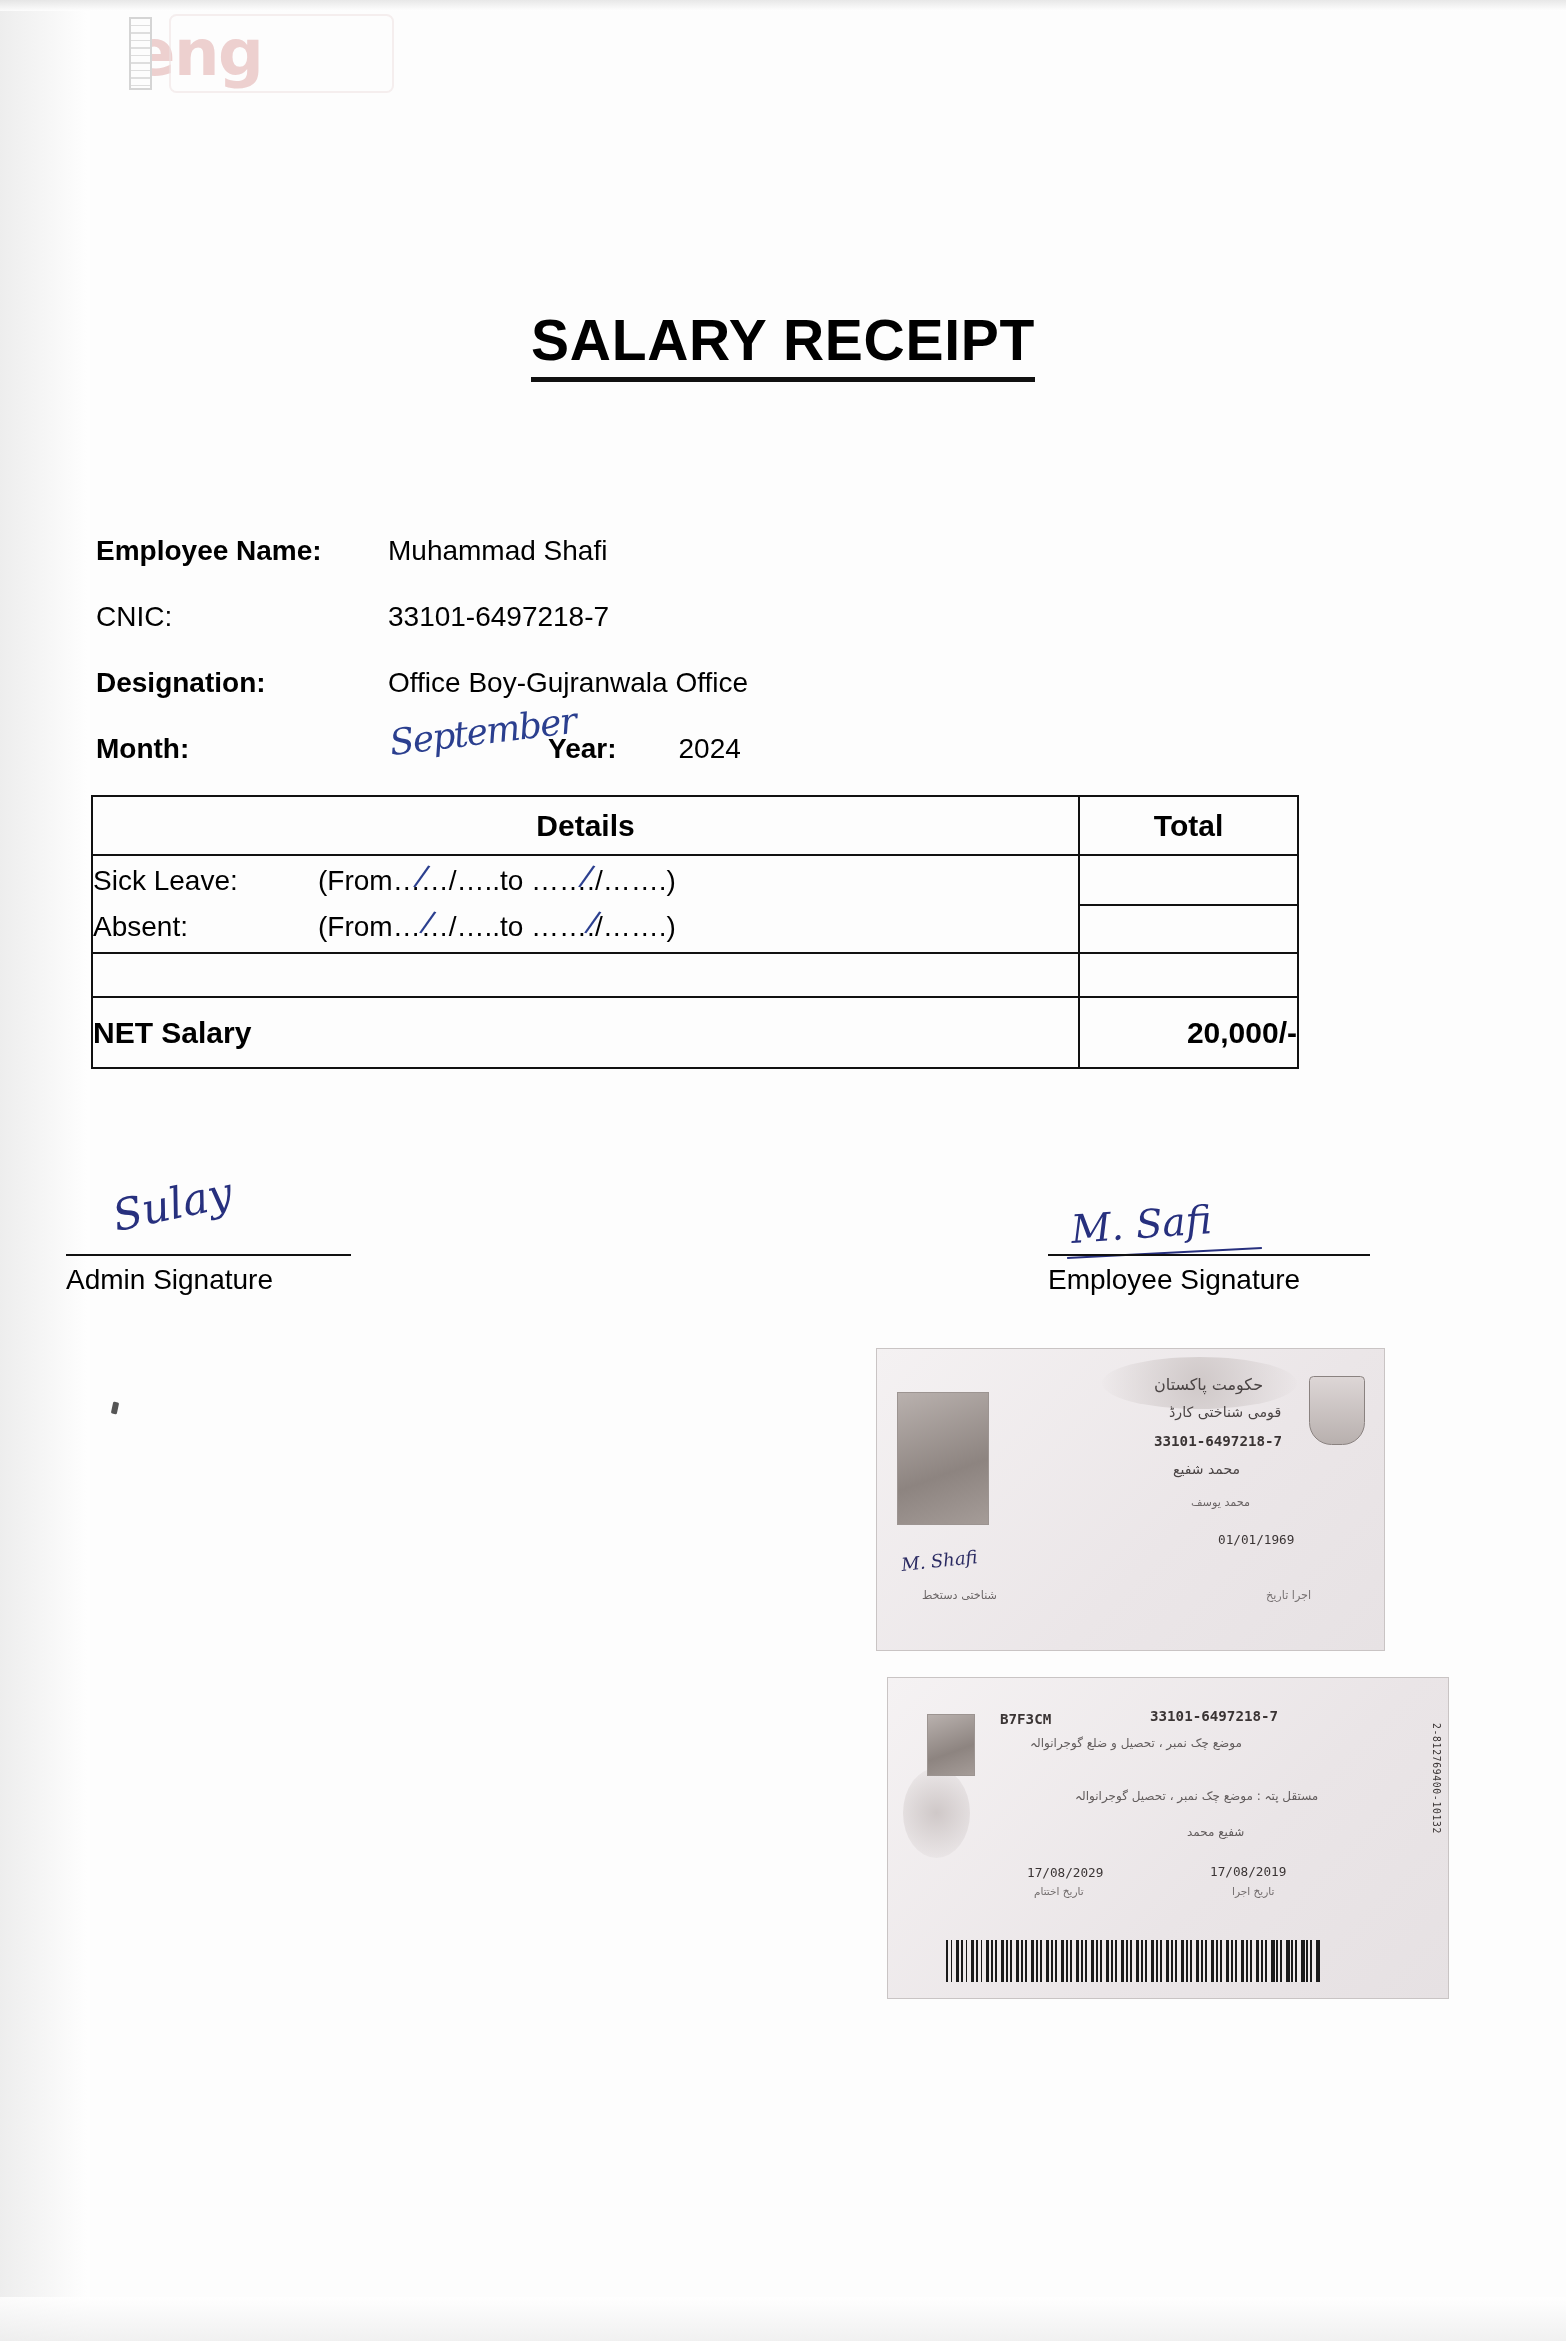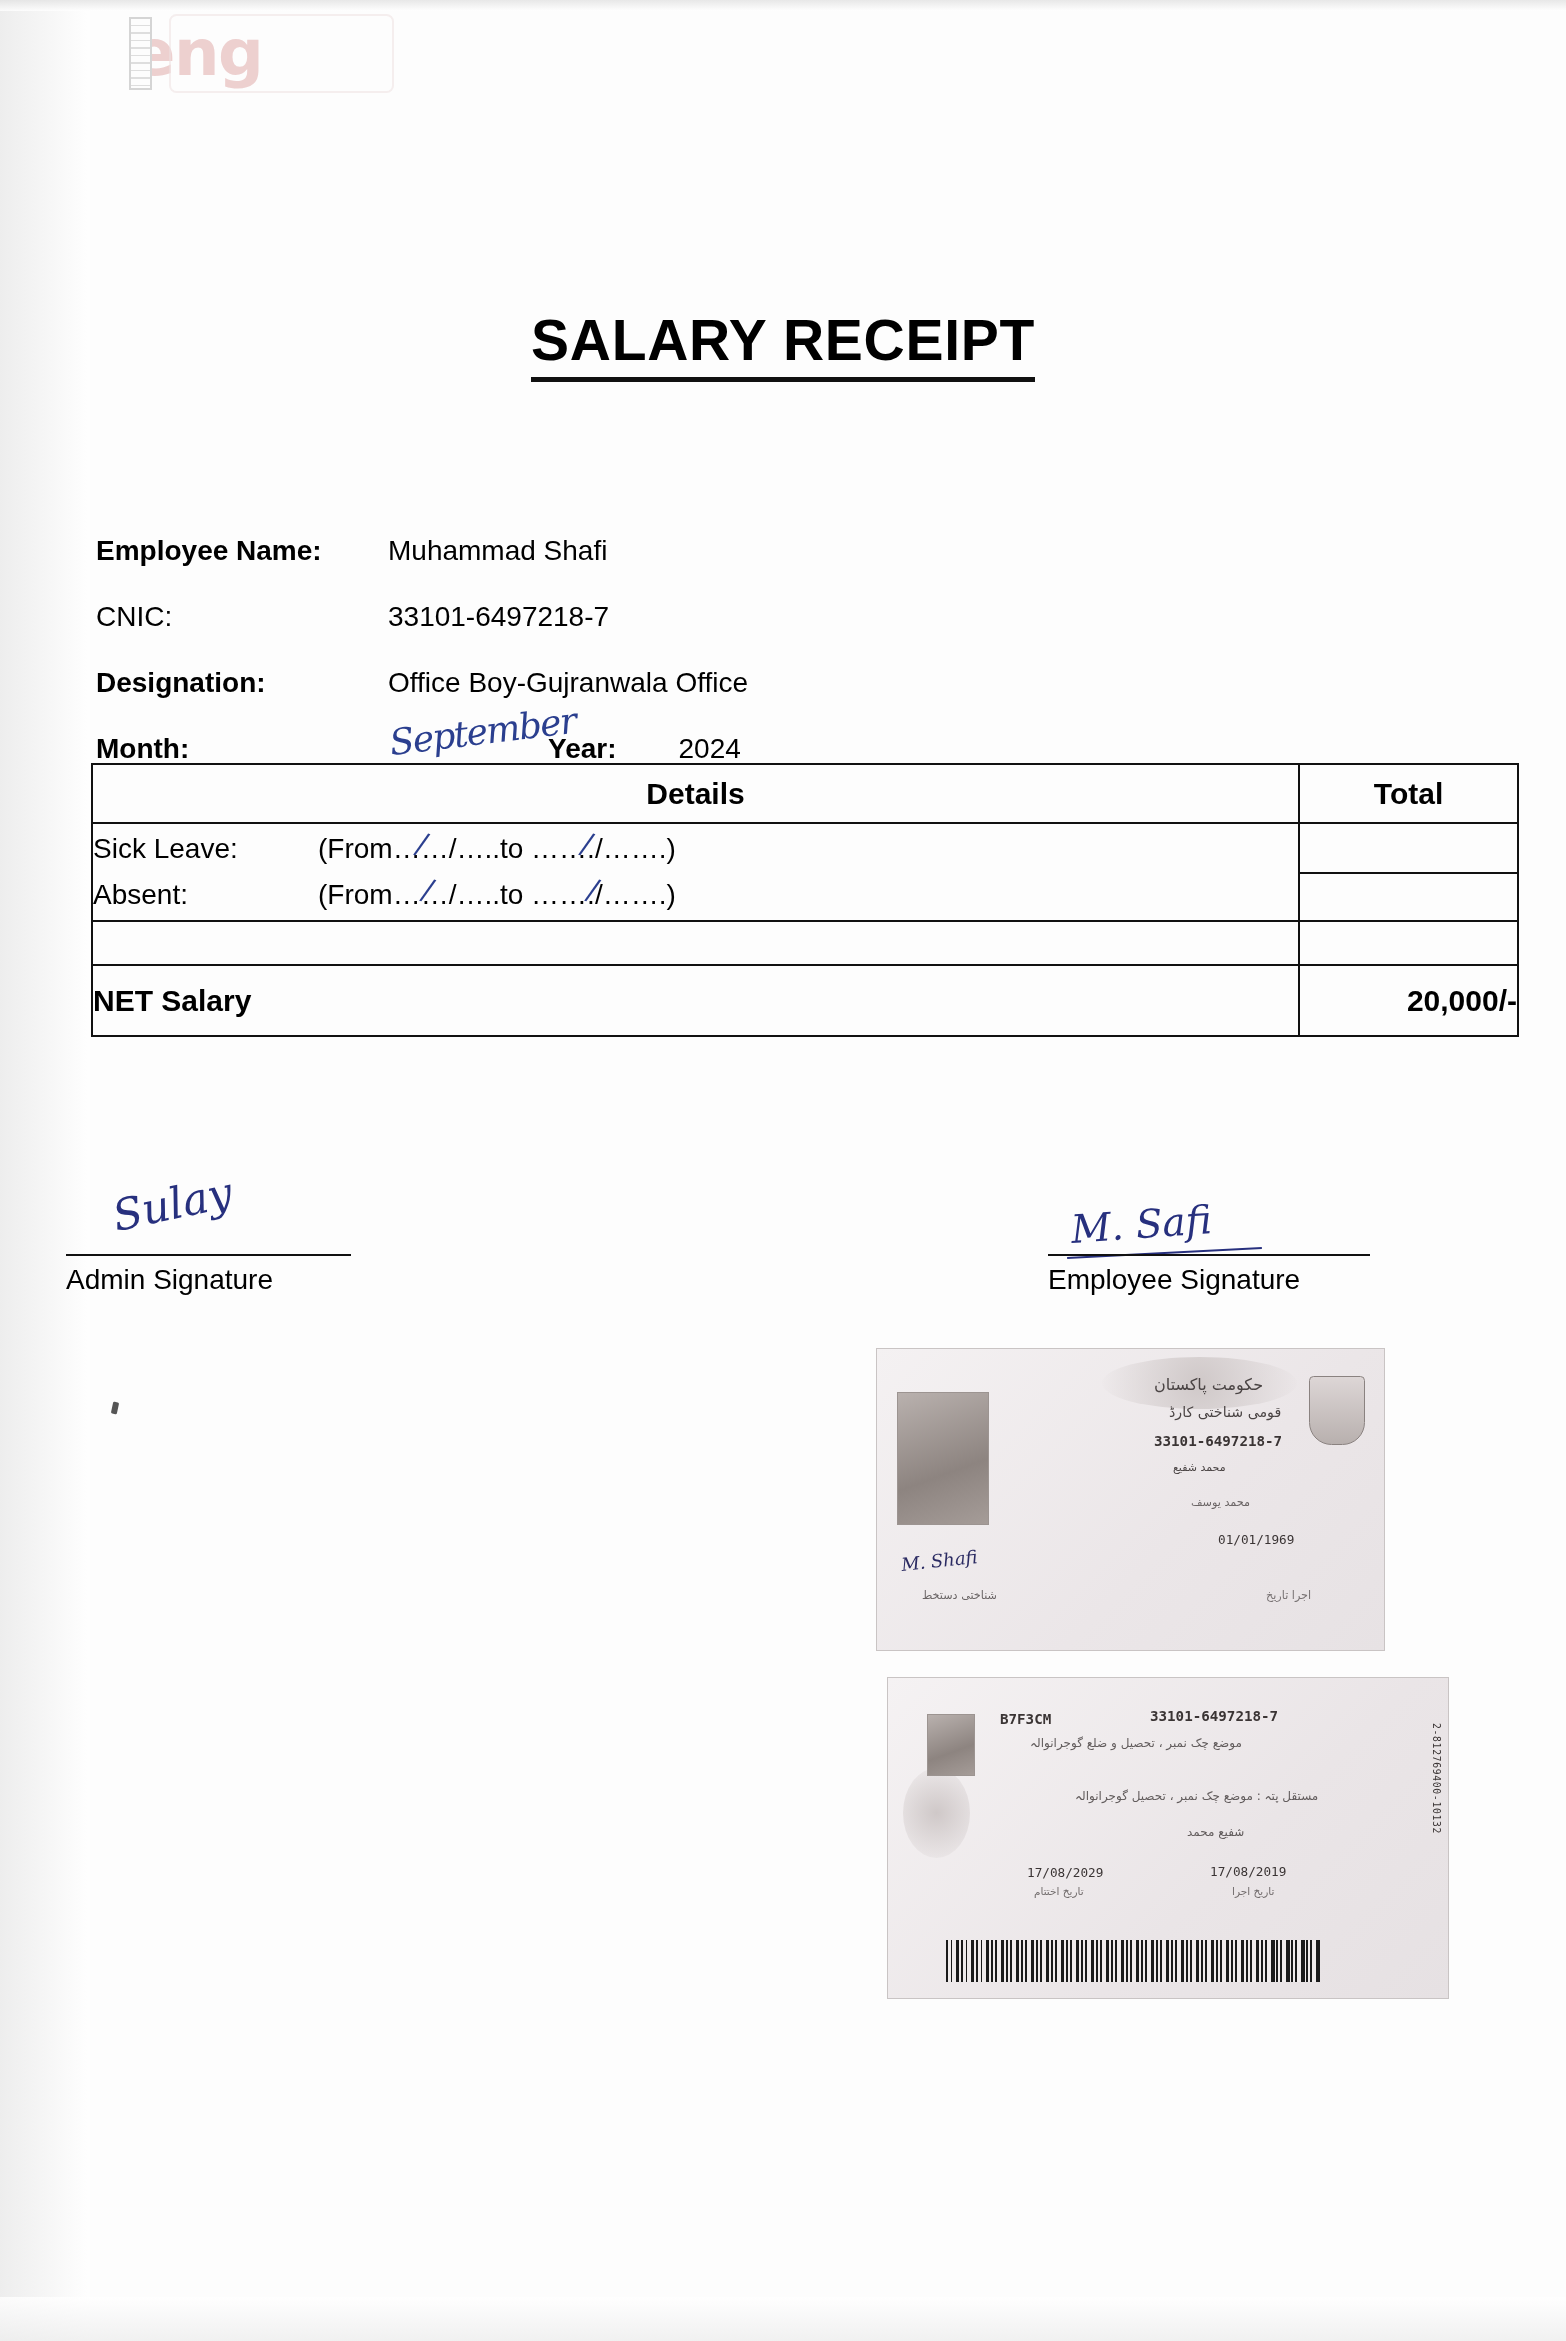--- a/index.html
+++ b/index.html
@@ -135,22 +135,22 @@
   }
   .year-value {
     margin-left: 52px;
     font-weight: normal;
   }
 
   
   .tbl {
     position: absolute;
     left: 91px;
-    top: 763px;
-    width: 1428px;
+    top: 795px;
+    width: 1208px;
     border-collapse: collapse;
     font-size: 28px;
   }
   .tbl td, .tbl th {
     border: 2.2px solid #111;
     padding: 0;
   }
   .tbl .h-details {
     text-align: center;
     font-weight: bold;
@@ -423,21 +423,21 @@
 
   <div class="stray-dot"></div>
 
   <div class="card card-front">
     <div class="smudge" style="left:225px;top:7.5px;width:195px;height:52px;"></div>
     <div class="card-photo cf-photo"></div>
     <div class="emblem"></div>
     <div class="urdu" style="left:277px;top:25.5px;font-size:16px;">حکومت پاکستان</div>
     <div class="urdu" style="left:292px;top:55px;font-size:14.2px;">قومی شناختی کارڈ</div>
     <div class="mono-txt" style="left:277px;top:84px;font-size:14.2px;font-weight:bold;">33101-6497218-7</div>
-    <div class="urdu" style="left:296px;top:112px;font-size:11px;">محمد شفیع</div>
+    <div class="urdu" style="left:296px;top:112px;font-size:14px;">محمد شفیع</div>
     <div class="urdu" style="left:314px;top:147px;font-size:11.2px;opacity:.8;">محمد یوسف</div>
     <div class="mono-txt" style="left:341px;top:183px;font-size:12.7px;">01/01/1969</div>
     <div class="ink-card" style="left:24px;top:201px;">M. Shafi</div>
     <div class="urdu" style="left:45px;top:240px;font-size:11.2px;opacity:.8;">شناختی دستخط</div>
     <div class="urdu" style="left:389px;top:240px;font-size:11.2px;opacity:.7;">اجرا تاریخ</div>
   </div>
 
   <div class="card card-back">
     <div class="smudge" style="left:15px;top:90px;width:67px;height:90px;"></div>
     <div class="card-photo cb-photo"></div>

